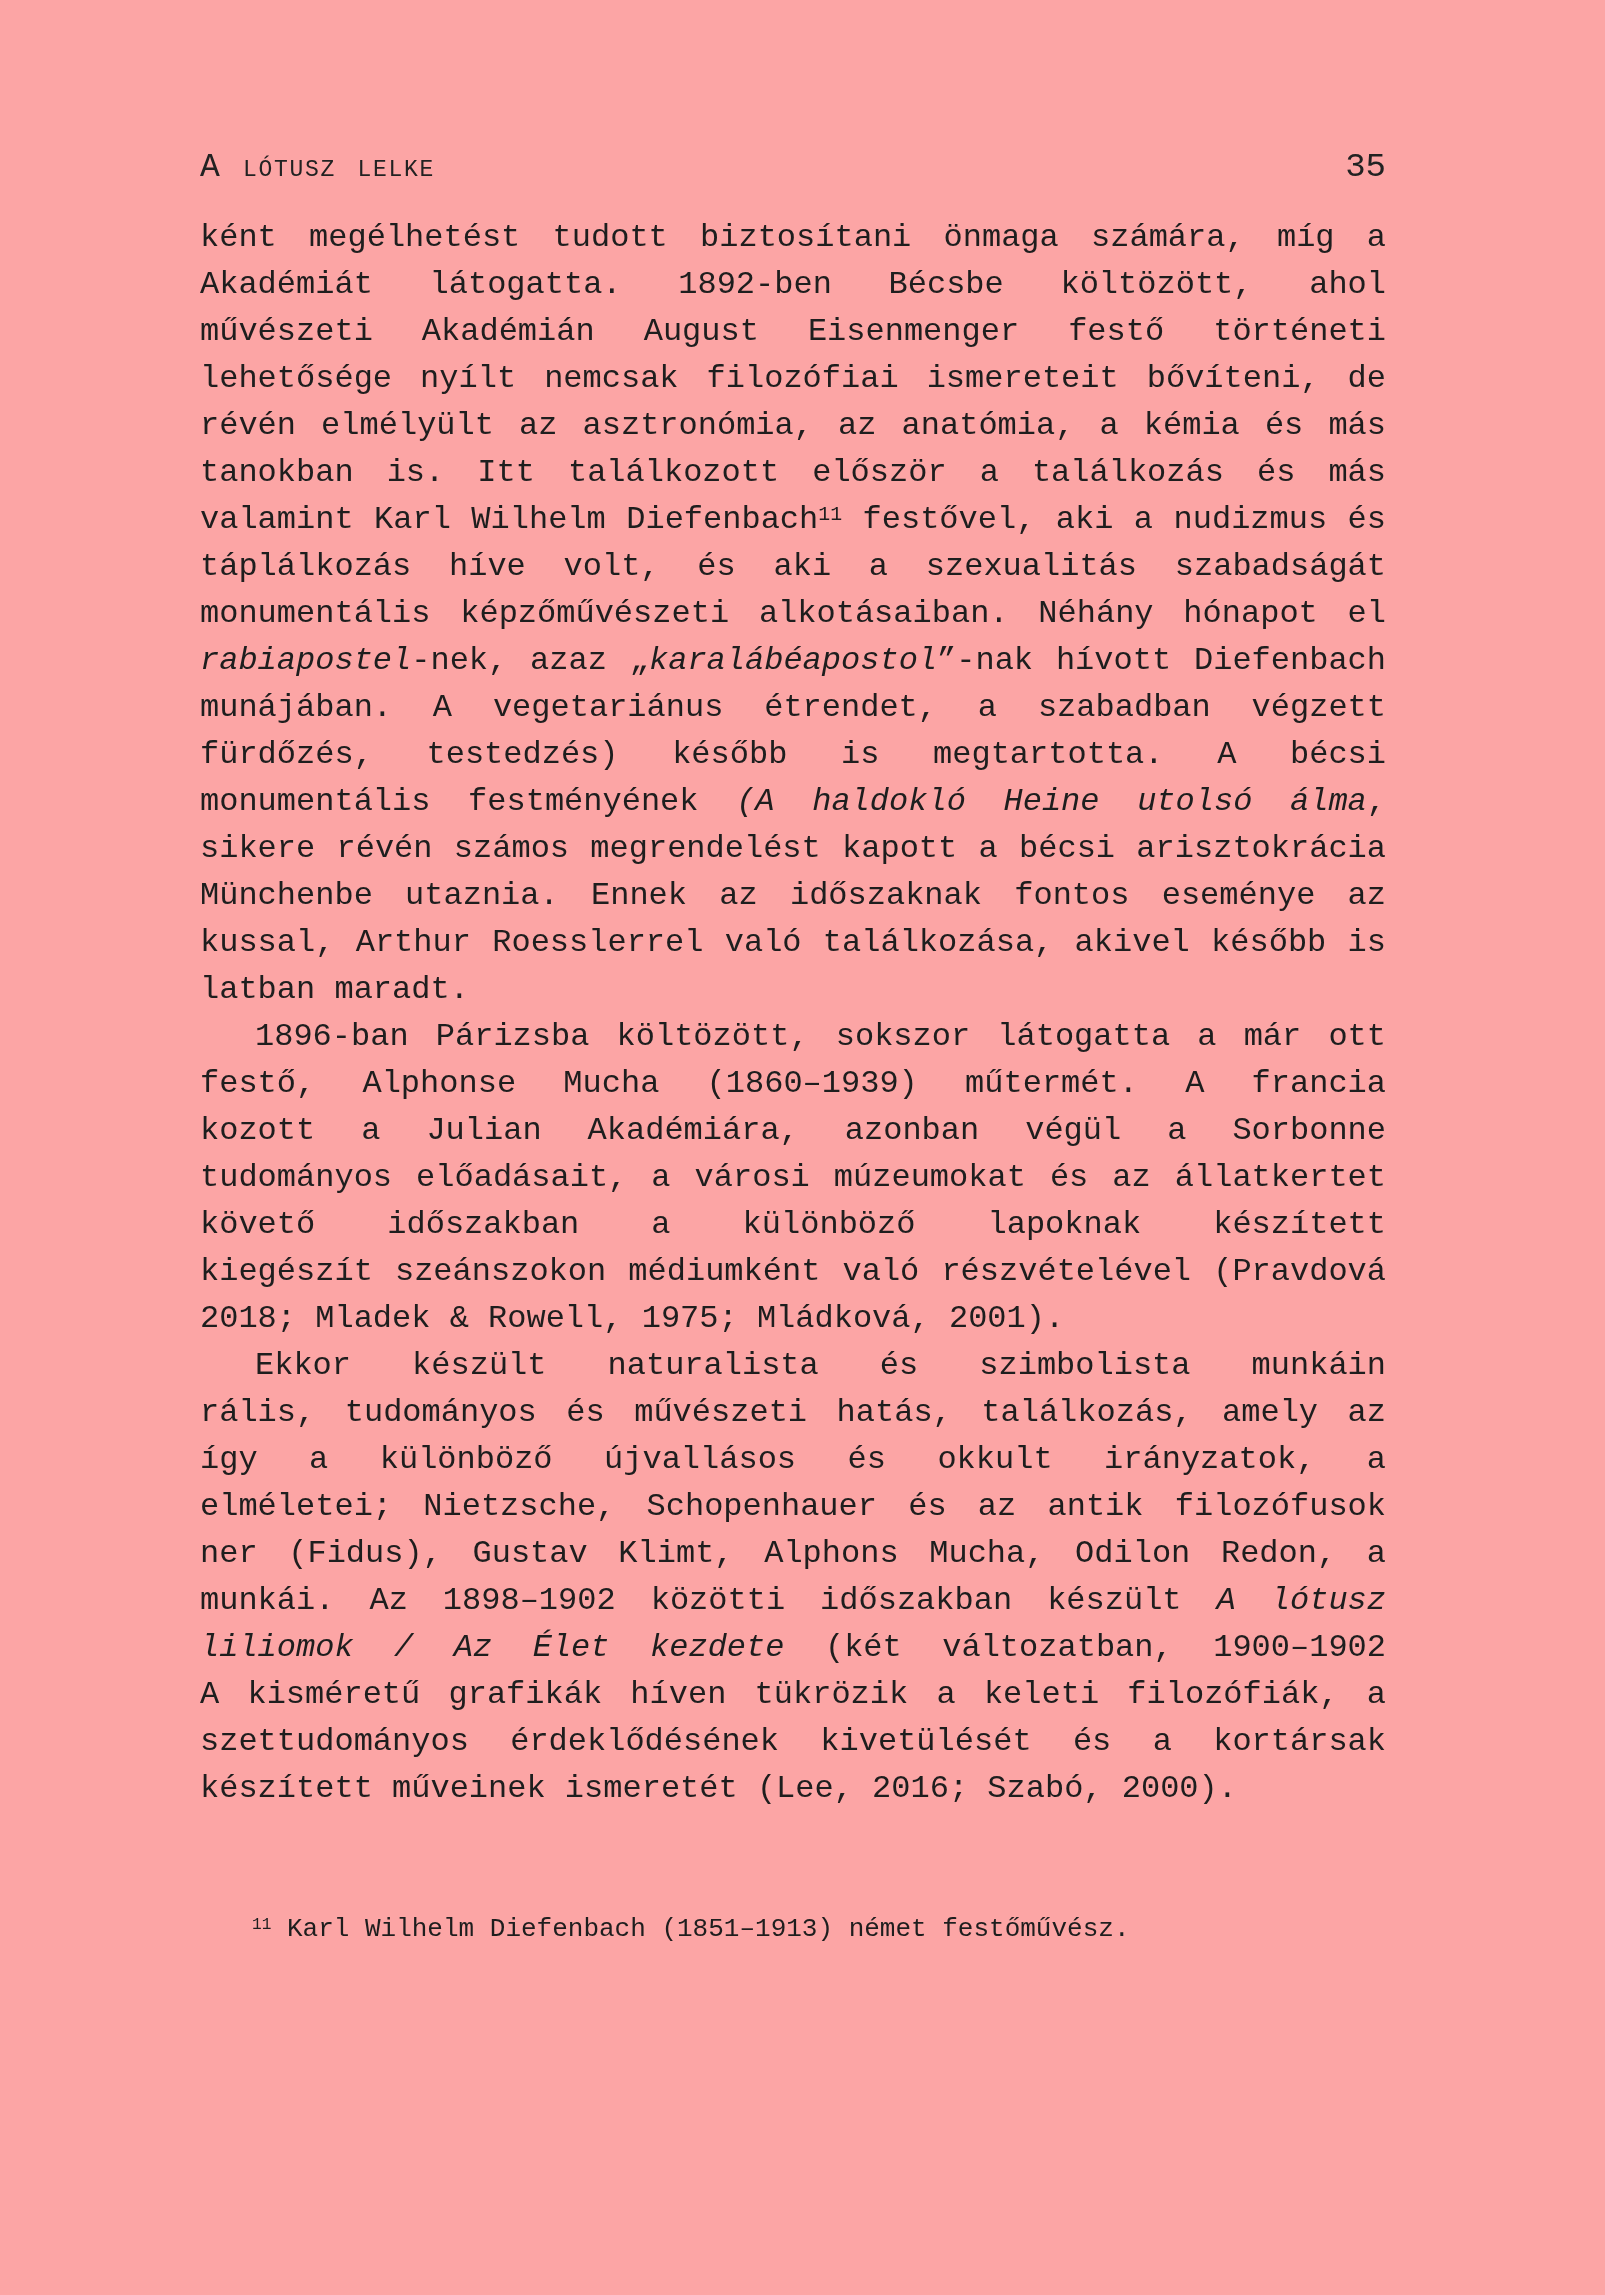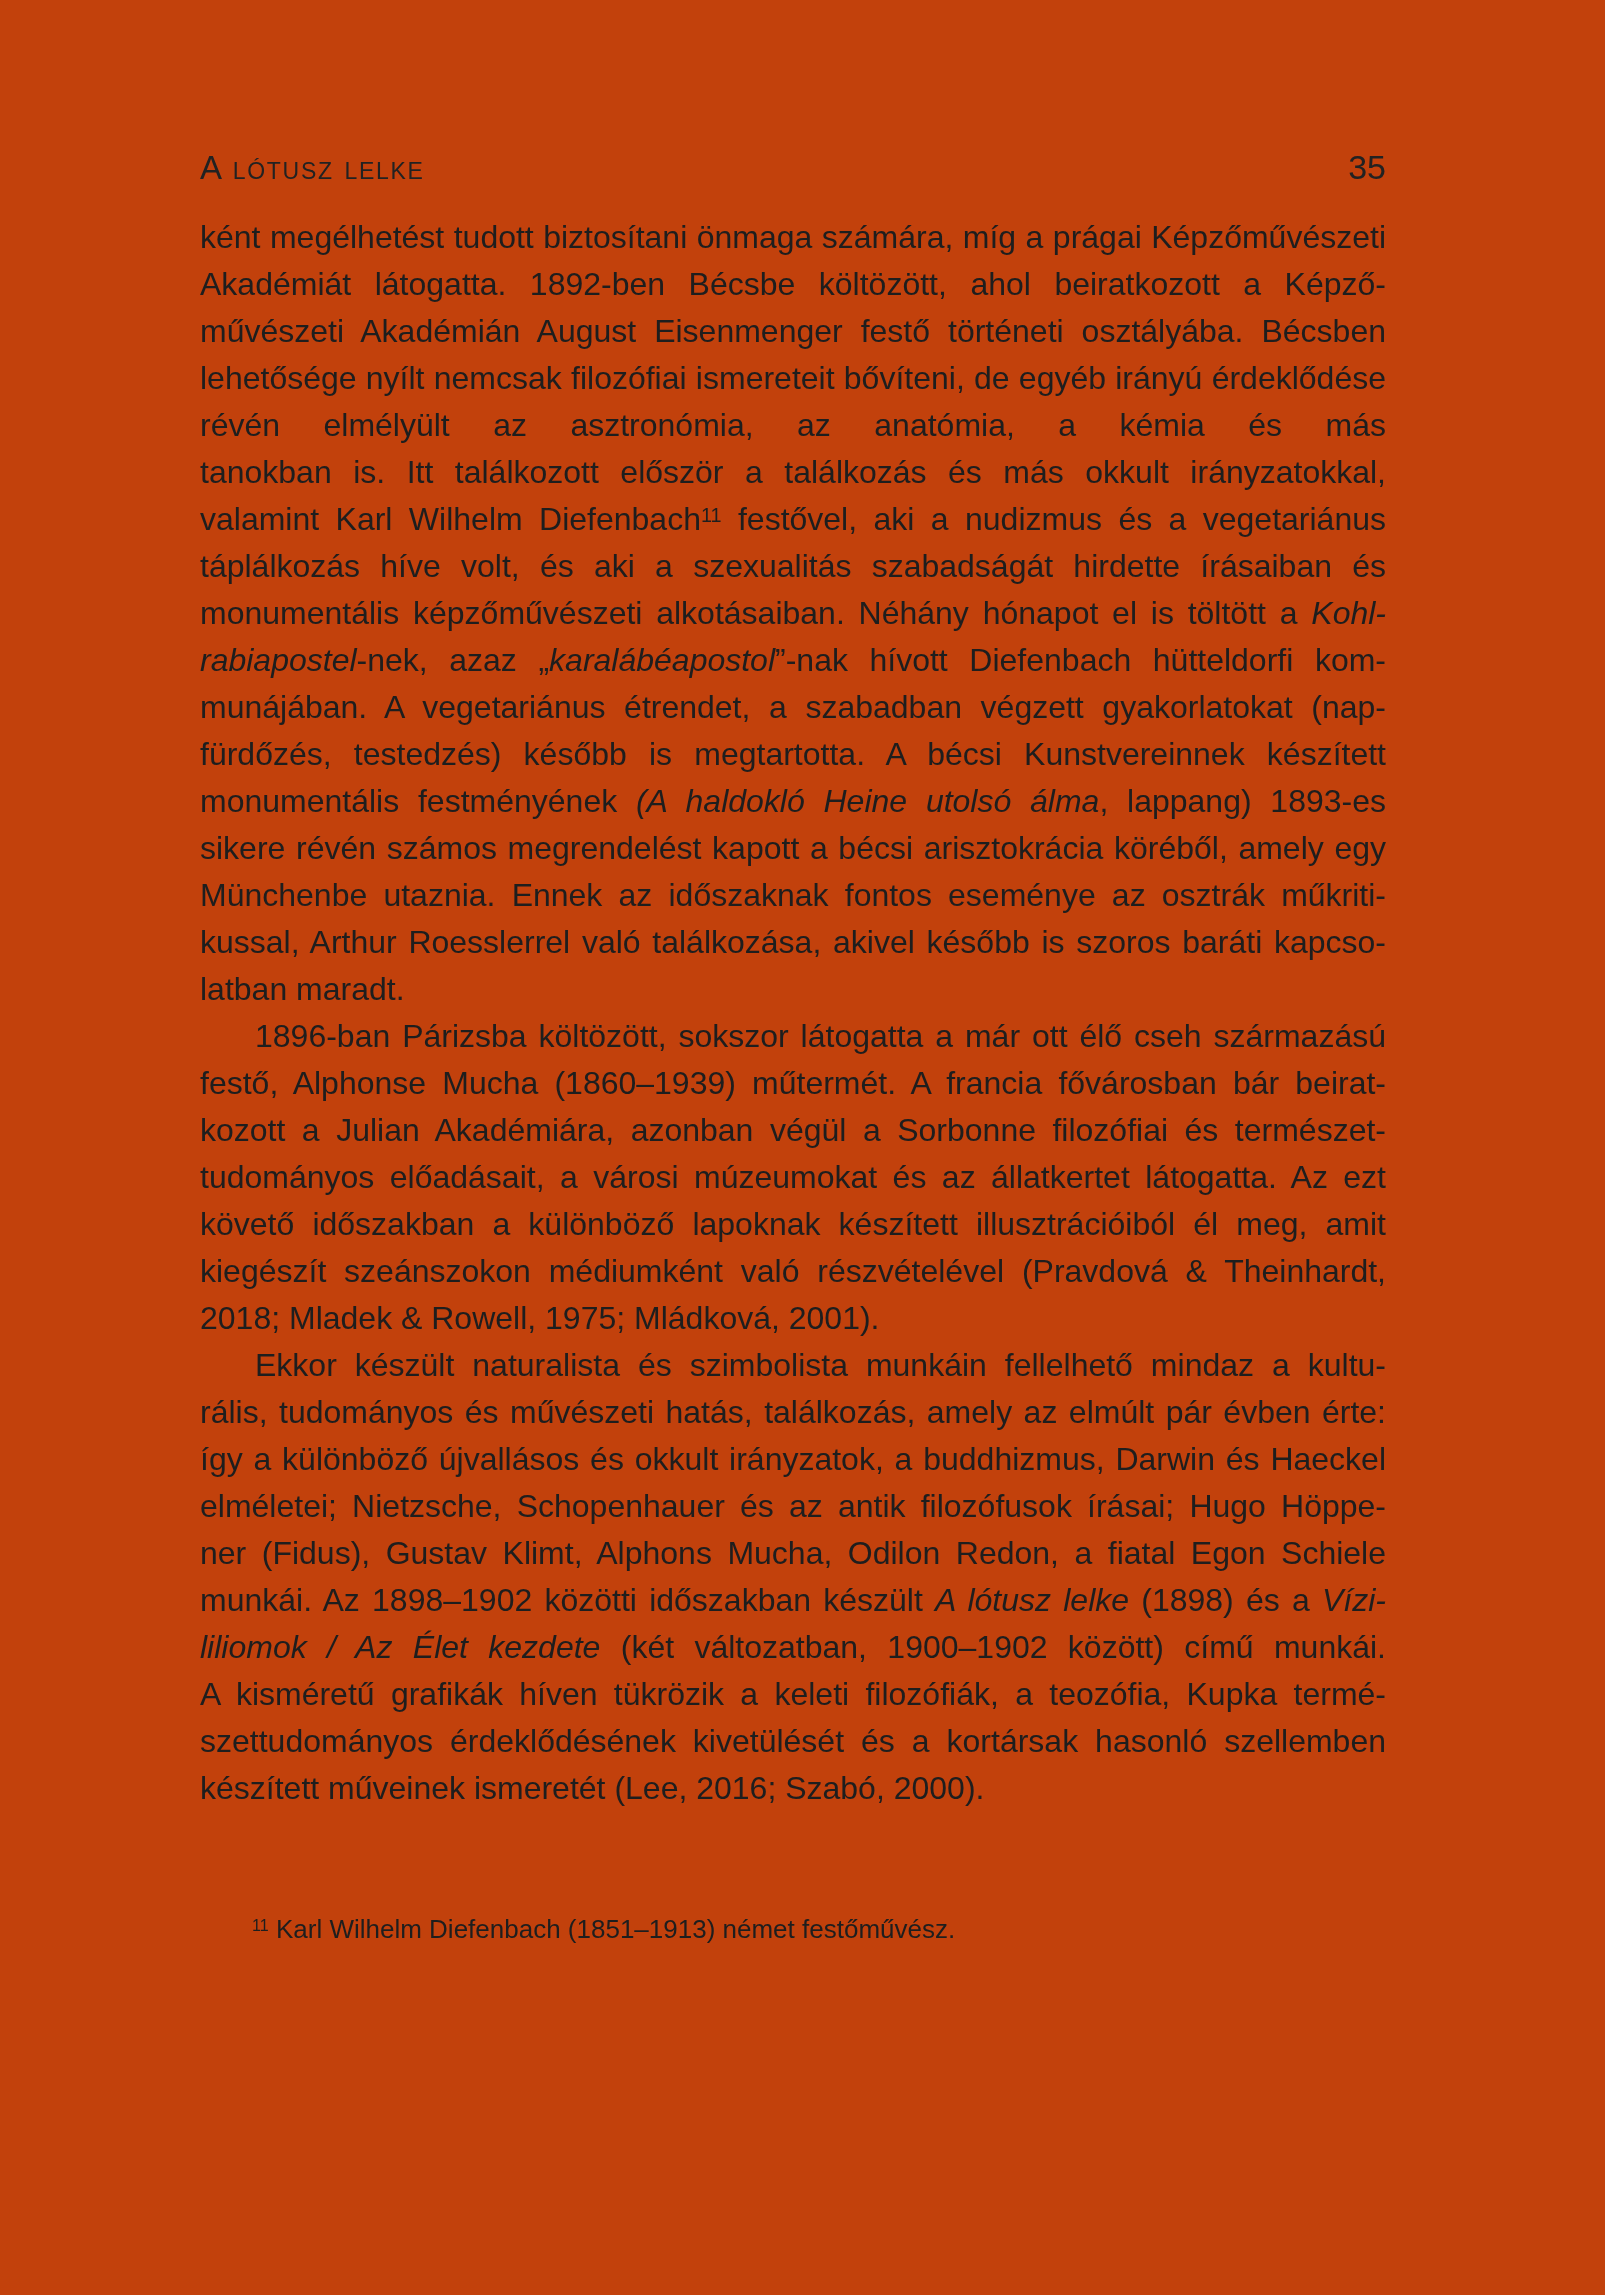--- a/index.html
+++ b/index.html
@@ -4,23 +4,23 @@
 <style>
   html, body {
     margin: 0;
     padding: 0;
     background: #ffffff;
   }
   .page {
     position: relative;
     width: 1605px;
     height: 2295px;
-    background: #c2410c;
+    background: #fca5a5;
     color: #1e1e1e;
-    font-family: Liberation Sans, sans-serif;
+    font-family: Liberation Mono, monospace;
     overflow: hidden;
   }
   .running-head {
     position: absolute;
     left: 200px;
     top: 151px;
     width: 1186px;
     display: flex;
     justify-content: space-between;
     align-items: baseline;

